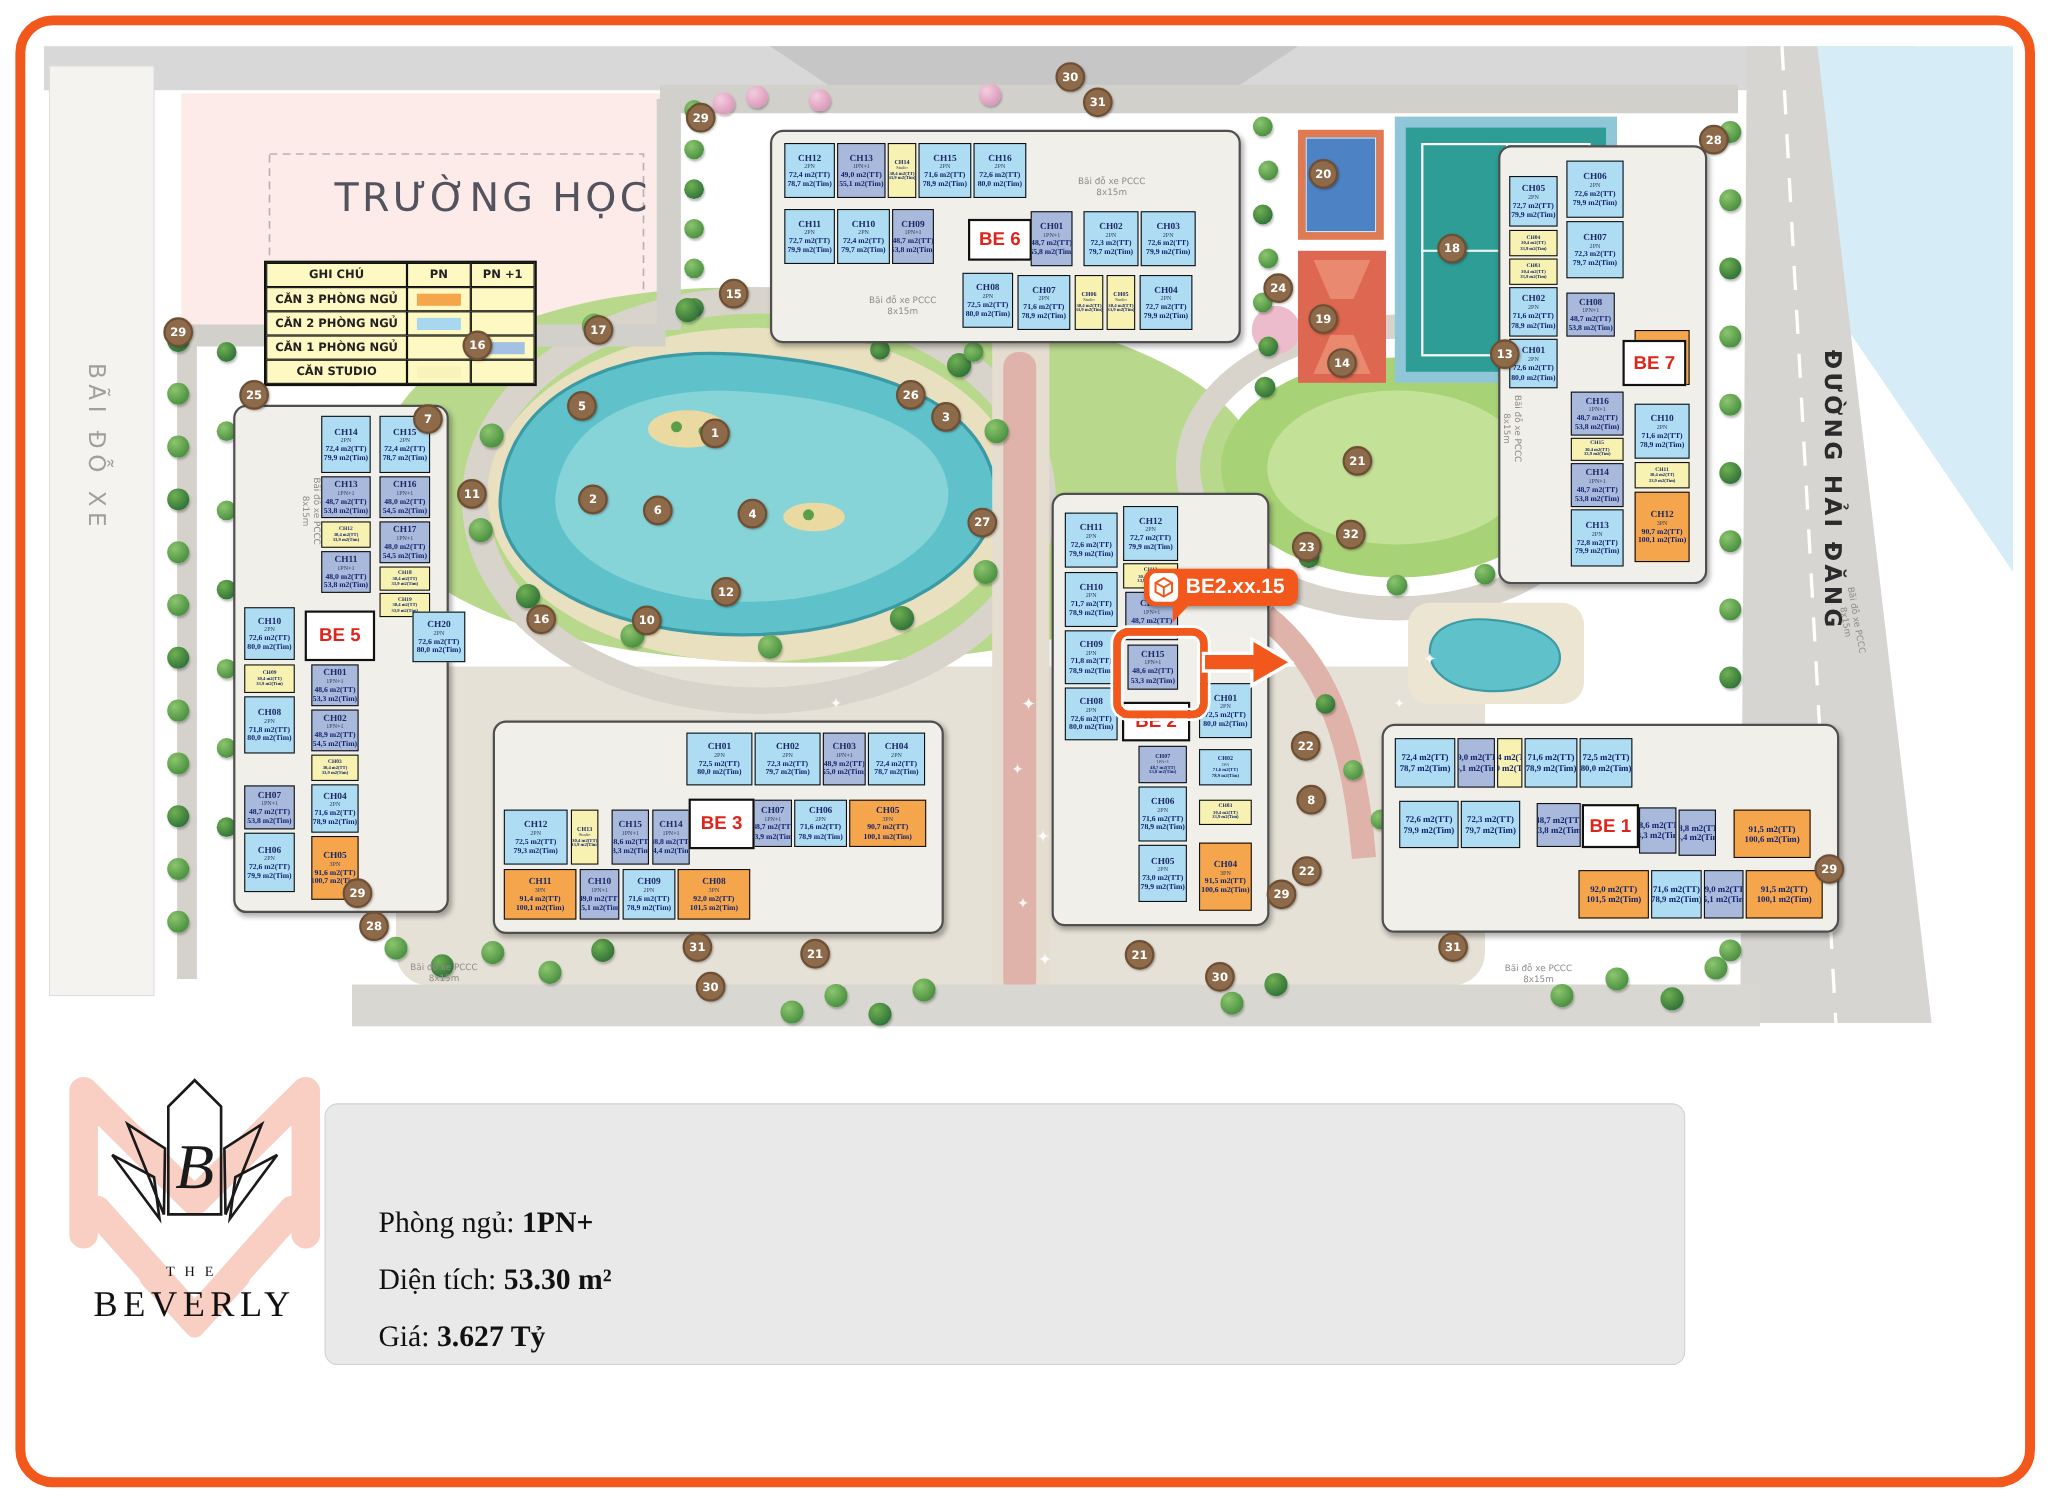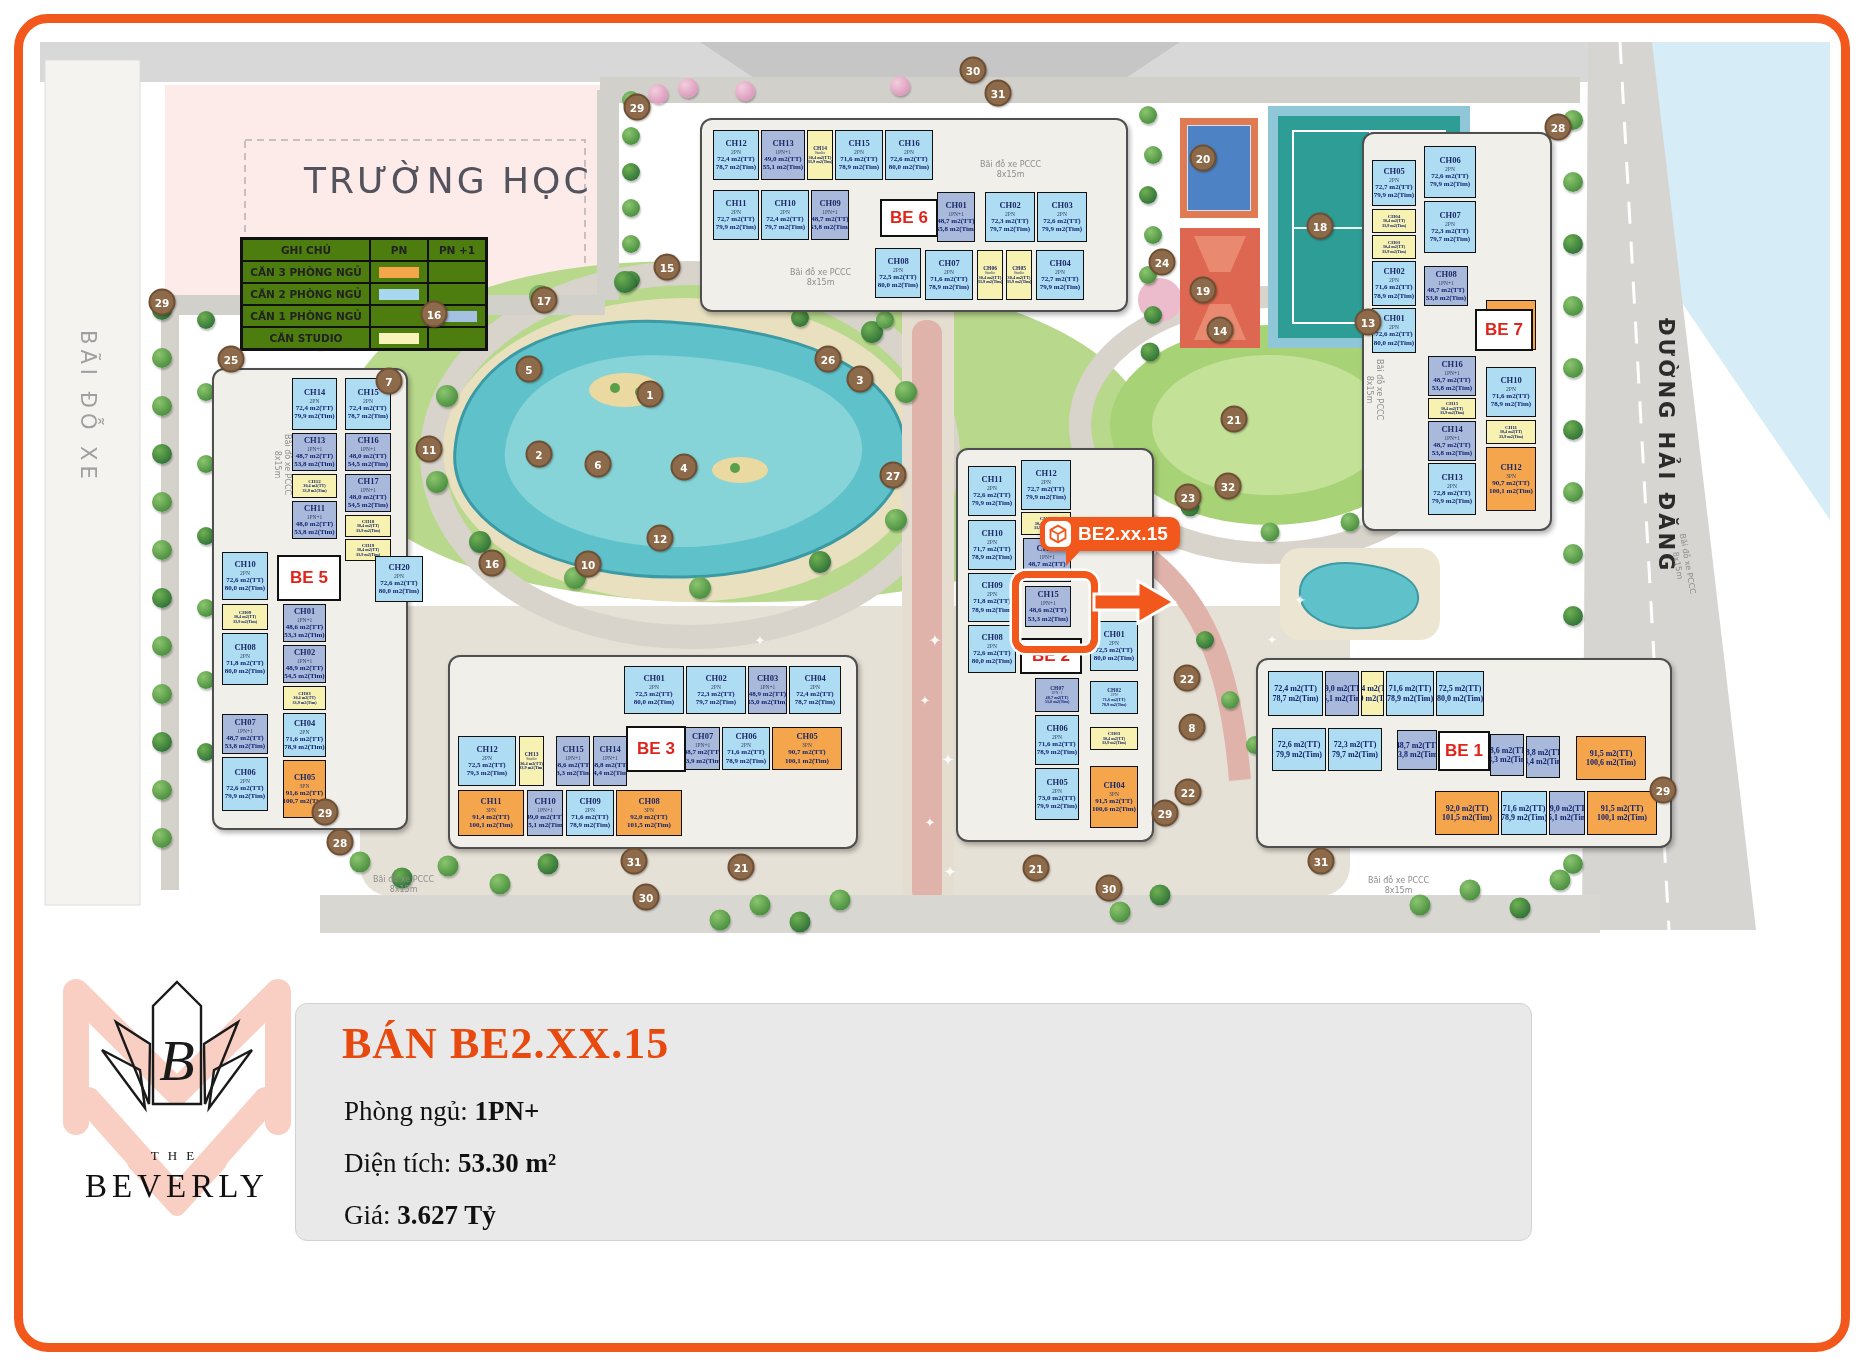--- a/index.html
+++ b/index.html
@@ -31,21 +31,21 @@
   .marker{position:absolute;width:23px;height:23px;border-radius:50%;background:#8d6a4a;border:2px solid #6e4f33;
         color:#fff;font:700 10.5px "DejaVu Sans",sans-serif;display:flex;align-items:center;justify-content:center;
         transform:translate(-50%,-50%);z-index:4;box-shadow:1px 1px 2px rgba(0,0,0,.3);}
   .star{position:absolute;color:#fff;opacity:.9;z-index:2;transform:translate(-50%,-50%);}
   .pccc{position:absolute;color:#8d8d8d;font-size:8px;line-height:1.2;text-align:center;z-index:2;white-space:nowrap;}
   .vlabel{position:absolute;transform-origin:left top;transform:rotate(90deg);white-space:nowrap;z-index:2;}
   #parking-label{font-size:21px;color:#9f9f9f;letter-spacing:5px;}
   #street-label{font-size:21px;color:#2b2b2b;font-weight:700;letter-spacing:3px;}
   #school-label{position:absolute;left:260px;top:160px;font-size:36px;color:#53535e;letter-spacing:3px;z-index:2;margin-left:44px;}
   
-  #legend{position:absolute;left:240px;top:237px;border:2px solid #111;background:#4d7c0f;z-index:3;
+  #legend{position:absolute;left:240px;top:237px;border:2px solid #111;background:#fef9c3;z-index:3;
           font:700 10.5px "DejaVu Sans",sans-serif;color:#222;}
   #legend .lrow{display:flex;}
   #legend .lcell{border:1px solid #111;display:flex;align-items:center;justify-content:center;height:20px;}
   #legend .c0{width:126px}#legend .c1{width:56px}#legend .c2{width:56px}
   #legend .chip{width:40px;height:11px;}
   
   .court{position:absolute;z-index:2;box-sizing:border-box;}
   
   #hl-ring{position:absolute;left:1012px;top:571px;width:72px;height:68px;border:7px solid #f2571c;border-radius:14px;
            box-shadow:0 0 0 2.5px #fff, inset 0 0 0 2.5px #fff;z-index:6;}
@@ -852,21 +852,20 @@
       </svg>
     </span>
     <span class="txt">BE2.xx.15</span>
   </div>
 
   <svg id="arrow" width="86" height="48" viewBox="0 0 86 48">
     <polygon points="2,16 46,16 46,3 82,24 46,45 46,32 2,32" fill="#f2571c" stroke="#ffffff" stroke-width="3"></polygon>
   </svg>
 
   <div id="panel">
-    <div id="panel-title">BÁN BE2.XX.15</div>
     <div class="prow" id="row-bed"><span>Phòng ngủ: </span><b>1PN+</b></div>
     <div class="prow" id="row-area"><span>Diện tích: </span><b>53.30 m²</b></div>
     <div class="prow" id="row-price"><span>Giá: </span><b>3.627 Tỷ</b></div>
   </div>
 
   <div id="logo">
     <svg width="238" height="296" viewBox="0 0 238 296">
       <polyline points="18,170 18,40 119,140 220,40 220,170" fill="none" stroke="#f8cfc2" stroke-width="26" stroke-linejoin="round" stroke-linecap="round"></polyline>
       <polyline points="30,148 119,248 208,148" fill="none" stroke="#f8cfc2" stroke-width="26" stroke-linejoin="round" stroke-linecap="round"></polyline>
       <polyline points="78,210 119,255 160,210" fill="none" stroke="#f8cfc2" stroke-width="18" stroke-linejoin="round" stroke-linecap="round"></polyline>

